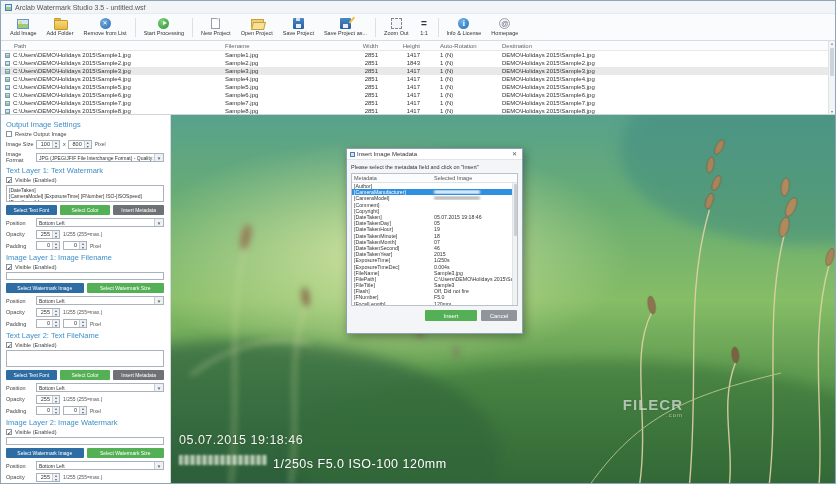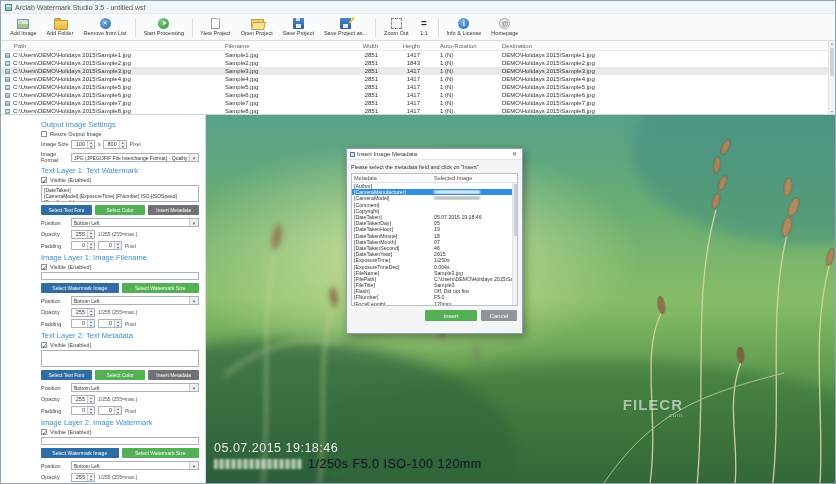--- a/index.html
+++ b/index.html
@@ -53,21 +53,21 @@
   .c-height { width: 44px; text-align: right; padding-right: 10px; }
   .c-rot { width: 72px; padding-left: 10px; }
   .c-dest { flex: 1; overflow: hidden; }
   .fico { width: 5px; height: 5px; border: 1px solid #7a9cc0; background: linear-gradient(#cfe8f7 50%, #9cc97e 50%); margin-right: 3px; flex: none; }
   .fl-scroll { position: absolute; right: 0; top: 0; width: 7px; height: 100%; background: #f3f4f6; border-left: 1px solid #e0e3e6; }
   .fl-scroll::before { content: "\25B4"; position: absolute; top: 0; left: 0; right: 0; text-align: center; font-size: 4px; color: #78828c; }
   .fl-scroll::after { content: "\25BE"; position: absolute; bottom: 0; left: 0; right: 0; text-align: center; font-size: 4px; color: #78828c; }
   .fl-thumb { position: absolute; left: 1px; right: 1px; top: 7px; height: 28px; background: #cdd3d9; border-radius: 1px; }
 
   
-  .main { display: flex; height: 370px; padding-left: 35px; }
+  .main { display: flex; height: 370px; }
 
   
   .settings { width: 170px; flex: none; background: #fff; border-right: 1px solid #d7dadd; padding: 2px 6px 2px 5px; overflow: hidden; }
   .sec-title { font-size: 7.5px; color: #3e8fc7; margin: 3px 0 2px; white-space: nowrap; }
   .chk-row { display: flex; align-items: center; margin: 1px 0 2px; }
   .clbl { font-size: 5.5px; color: #444; }
   .chk { position: relative; width: 6px; height: 6px; border: 1px solid #8a939c; background: #fff; margin-right: 3px; flex: none; }
   .chk.checked::before { content: "\2713"; position: absolute; left: 0; top: -1.5px; font-size: 6px; color: #222; }
   .ta { width: 100%; height: 17px; border: 1px solid #aab3bb; background: #fff; font-size: 5px; line-height: 6px; color: #333; padding: 1px 2px; white-space: pre-line; overflow: hidden; }
   .inp { width: 100%; height: 8px; border: 1px solid #aab3bb; background: #fff; font-size: 5px; }
@@ -89,21 +89,21 @@
   .hint { font-size: 5px; color: #555; white-space: nowrap; }
   .sizesep { margin: 0 2px 0 0; font-size: 5.5px; color: #444; }
 
   
   .preview { position: relative; flex: 1; overflow: hidden; background: #4a8f6e; }
   .preview svg { position: absolute; inset: 0; width: 100%; height: 100%; }
   .wm { position: absolute; left: 8px; bottom: 14px; }
   .wm1 { font-size: 12.5px; color: #f2f5ec; text-shadow: 0 0 2px rgba(40,60,40,.45); letter-spacing: .5px; }
   .wm2row { display: flex; align-items: center; margin-top: 2px; }
   .wm-redact { width: 88px; height: 10px; margin-right: 6px; border-radius: 1px; background: repeating-linear-gradient(90deg, rgba(240,245,235,.75) 0 3px, rgba(160,185,150,.55) 3px 6px); filter: blur(1.2px); }
-  .wm2 { font-size: 12.5px; color: #0f172a; text-shadow: 0 0 2px rgba(40,60,40,.45); letter-spacing: .5px; }
+  .wm2 { font-size: 12.5px; color: #ffffff; text-shadow: 0 0 2px rgba(40,60,40,.45); letter-spacing: .5px; margin-top: 8px; }
   .filecr { position: absolute; right: 152px; top: 283px; display: flex; flex-direction: column; align-items: flex-end; color: rgba(255,255,255,.6); text-shadow: 0 0 2px rgba(0,0,0,.2); }
   .fc-name { font-size: 15px; font-weight: bold; letter-spacing: 1px; line-height: 14px; }
   .fc-sub { font-size: 6px; letter-spacing: 1px; }
 
   
   .dialog { position: absolute; left: 345px; top: 147px; width: 177px; height: 186px; background: #f4f5f6; border: 1px solid #8aa0b8; box-shadow: 2px 3px 9px rgba(0,0,0,.35); }
   .dlg-title { display: flex; align-items: center; height: 11px; background: #fff; border-bottom: 1px solid #e2e5e8; padding: 0 3px; }
   .dlg-title .dico { width: 5px; height: 5px; border: 1px solid #4a7fb5; background: #cfe3f5; margin-right: 2px; flex: none; }
   .dlg-title .dt { font-size: 6px; color: #333; }
   .dlg-close { margin-left: auto; width: 9px; height: 9px; position: relative; }
@@ -391,21 +391,21 @@
           <span class="spin">
             <span class="v">0</span>
             <span class="arr"></span>
           </span>
           <span class="spin">
             <span class="v">0</span>
             <span class="arr"></span>
           </span>
           <span class="hint">Pixel</span>
         </div>
-        <div class="sec-title">Text Layer 2: Text Metadata</div>
+        <div class="sec-title">Text Layer 2: Text FileName</div>
         <div class="chk-row">
           <span class="chk checked"></span>
           <span class="clbl">Visible (Enabled)</span>
         </div>
         <div class="ta"></div>
         <div class="btnrow">
           <div class="btn blue">Select Text Font</div>
           <div class="btn green">Select Color</div>
           <div class="btn gray">Insert Metadata</div>
         </div>

